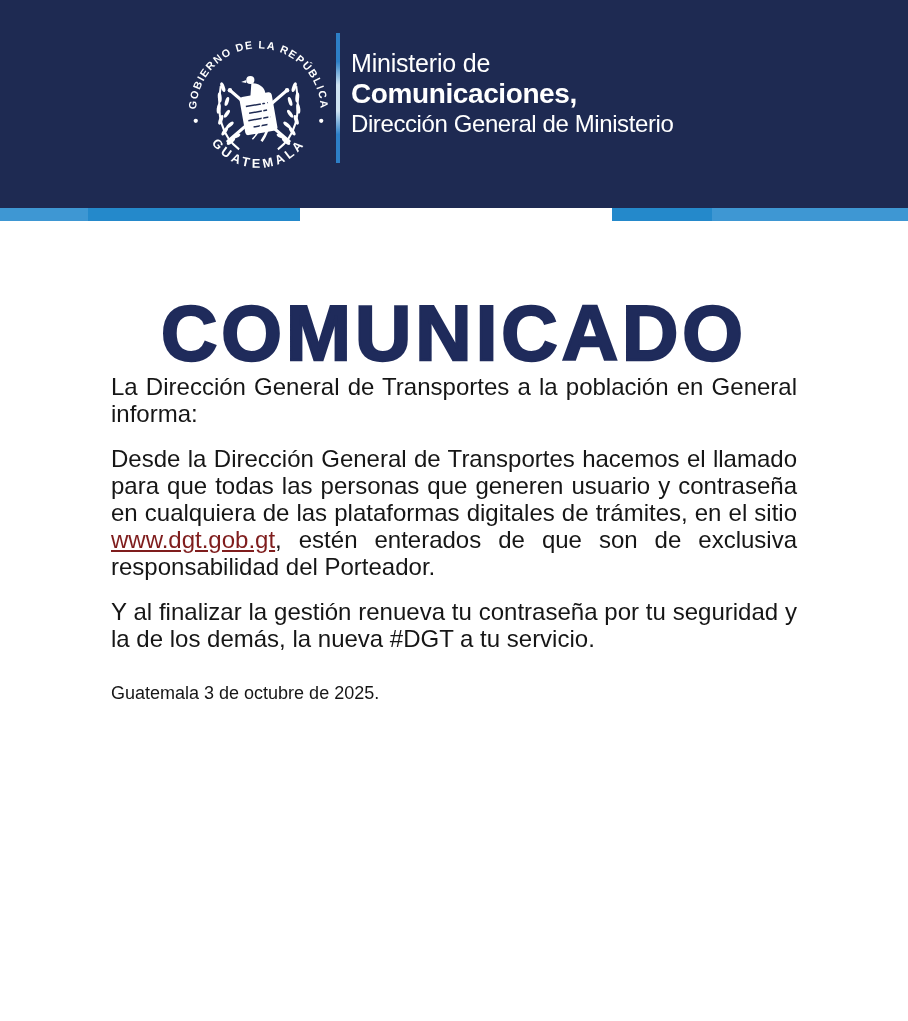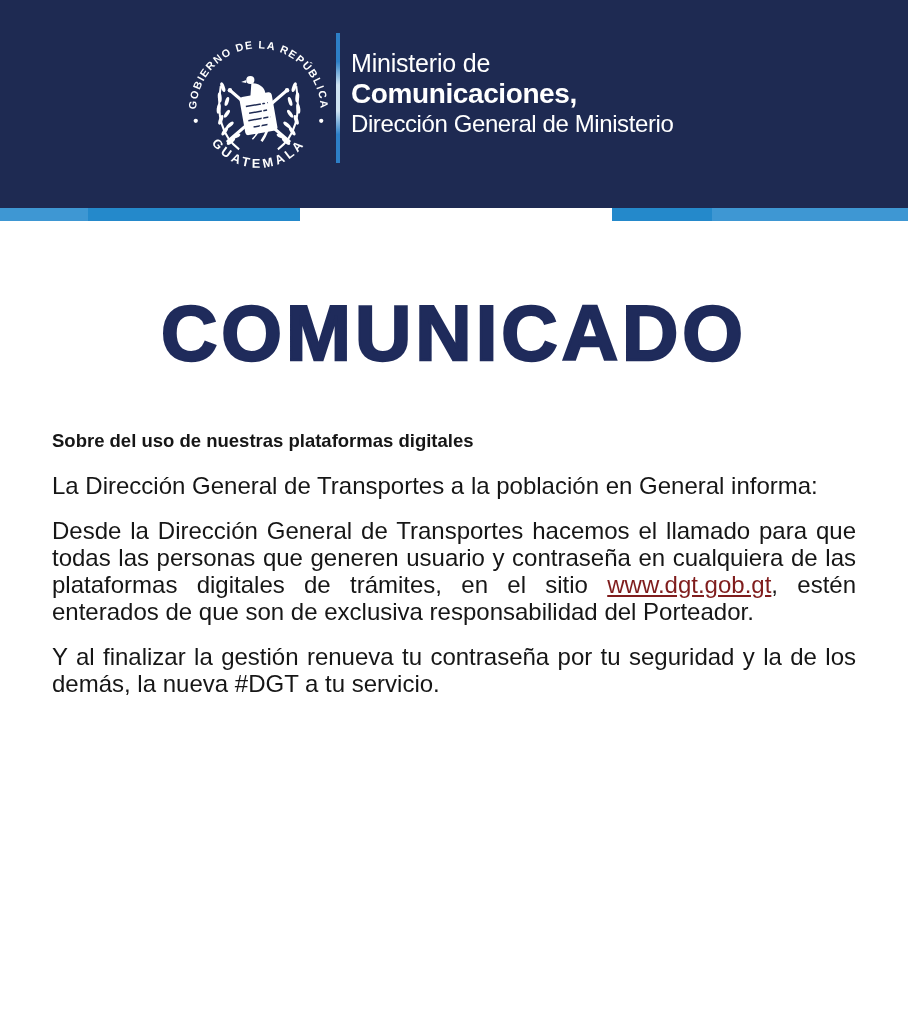--- a/index.html
+++ b/index.html
@@ -81,21 +81,21 @@
   
   .stripe { display: flex; width: 908px; height: 13px; }
   .stripe .seg { height: 13px; }
   .seg-1 { width: 88px;  background: #3e97d3; }
   .seg-2 { width: 212px; background: #2489cb; }
   .seg-3 { width: 312px; background: #ffffff; }
   .seg-4 { width: 100px; background: #2489cb; }
   .seg-5 { width: 196px; background: #3e97d3; }
 
   
-  .content { padding: 0 52px; }
+  .content { padding: 0 111px; }
   .main-title {
     margin: 72px 0 0 0;
     text-align: center;
     font-size: 78px;
     line-height: 80px;
     font-weight: 900;
     letter-spacing: 4px;
     color: #1f2b5b;
     -webkit-text-stroke: 2.4px #1f2b5b;
   }
@@ -207,25 +207,25 @@
     <div class="seg seg-2"></div>
     <div class="seg seg-3"></div>
     <div class="seg seg-4"></div>
     <div class="seg seg-5"></div>
   </div>
 
   <main class="content">
 
     <h1 class="main-title">COMUNICADO</h1>
 
-    <h2 class="subject-heading">Sobre del uso de nuestras plataformas digitales</h2>
 
     <p class="para">La Dirección General de Transportes a la población en General informa:</p>
 
 
     <p class="para"><span>Desde la Dirección General de Transportes hacemos el llamado para que todas las personas que generen usuario y contraseña en cualquiera de las plataformas digitales de trámites, en el sitio </span><a class="site-link">www.dgt.gob.gt</a><span>, estén enterados de que son de exclusiva responsabilidad del Porteador.</span></p>
 
 
     <p class="para">Y al finalizar la gestión renueva tu contraseña por tu seguridad y la de los demás, la nueva #DGT a tu servicio.</p>
 
+    <p class="date-line">Guatemala 3 de octubre de 2025.</p>
 
   </main>
 </div>
 
 </body></html>

